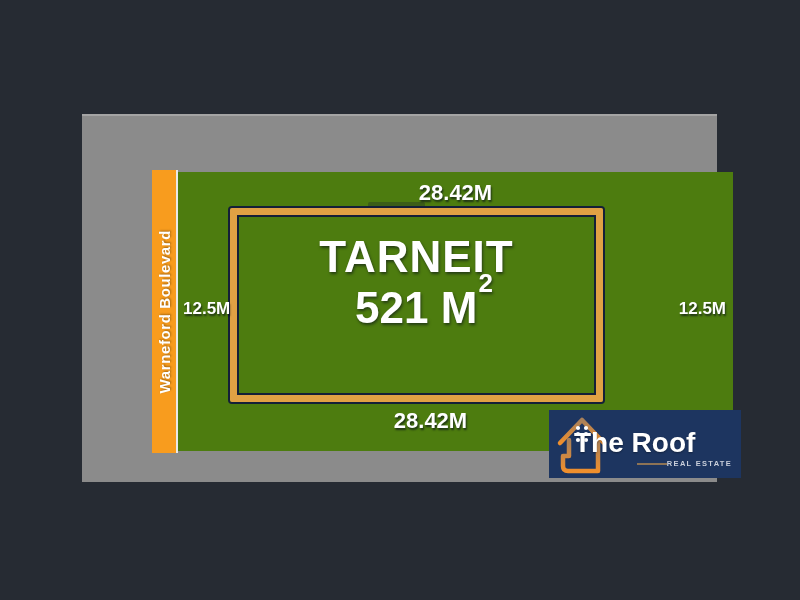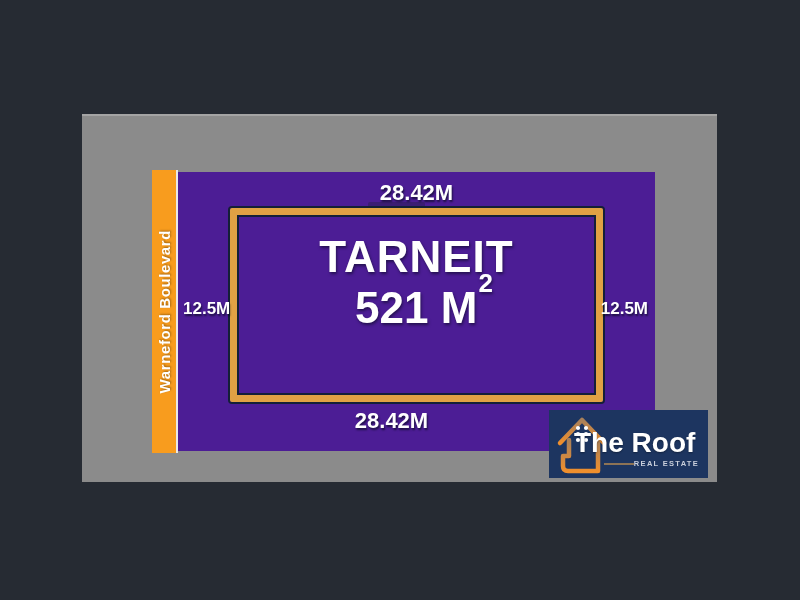--- a/index.html
+++ b/index.html
@@ -22,22 +22,22 @@
     display: flex; align-items: center; justify-content: center;
   }
   .road-label {
     writing-mode: vertical-rl; transform: rotate(180deg);
     color: #ffffff; font-weight: bold; font-size: 15px; letter-spacing: 0.6px;
     text-shadow: 1px 1px 2px rgba(60,40,0,0.45);
     white-space: nowrap;
   }
   
   .lot {
-    position: absolute; left: 178px; top: 172px; width: 477px; height: 279px;
-    background: #4c1d95;
+    position: absolute; left: 178px; top: 172px; width: 555px; height: 279px;
+    background: #4d7c0f;
   }
   .dim {
     position: absolute; color: #ffffff; font-weight: bold;
     text-shadow: 1px 2px 2px rgba(5,10,25,0.65);
   }
   .dim-top { left: 0; right: 0; top: 8px; text-align: center; font-size: 22px; }
   .dim-bottom { left: 0; right: 0; top: 236px; text-align: center; font-size: 22px; transform: translateX(-25px); }
   .dim-left { left: 5px; top: 127px; font-size: 17px; }
   .dim-right { right: 7px; top: 127px; font-size: 17px; }
   
@@ -61,21 +61,21 @@
     line-height: 1; transform: translateX(7px); text-shadow: 1px 2px 3px rgba(5,10,25,0.55);
   }
   .area sup { font-size: 26px; position: relative; top: -15px; left: 1px; }
   .address {
     margin-top: auto; margin-bottom: 12px; color: #ffffff; font-weight: bold;
     font-size: 21px; line-height: 1; text-shadow: 1px 2px 2px rgba(5,10,25,0.6);
     white-space: nowrap;
   }
   
   .logo {
-    position: absolute; left: 549px; top: 410px; width: 159px; height: 68px;
+    position: absolute; left: 549px; top: 410px; width: 192px; height: 68px;
     background: #1d3560;
   }
   .logo-house { position: absolute; left: 6px; top: 3px; }
   .brand {
     position: absolute; left: 25px; top: 19px; color: #ffffff;
     font-weight: bold; font-size: 28px; line-height: 1; white-space: nowrap;
     text-shadow: 0 1px 2px rgba(0,0,0,0.35);
   }
   .tagline-row {
     position: absolute; right: 9px; top: 49px;

